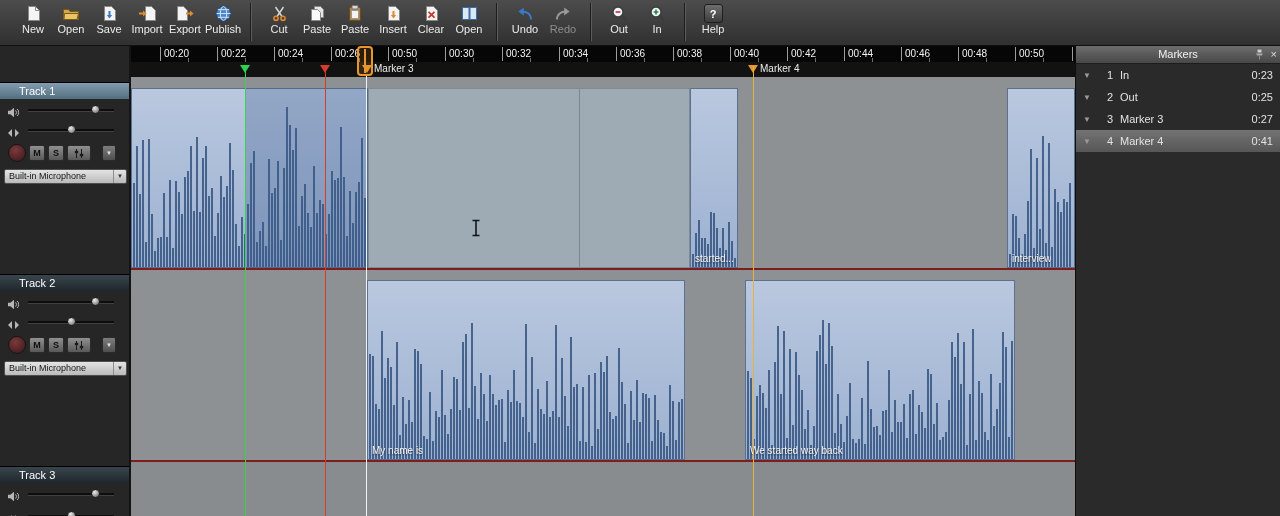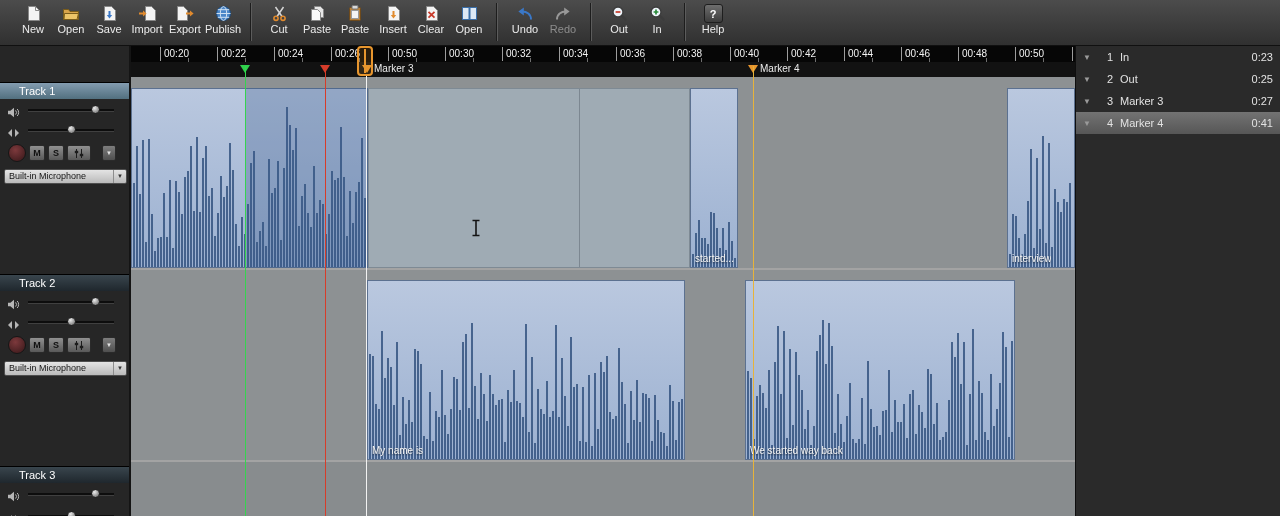--- a/index.html
+++ b/index.html
@@ -45,21 +45,21 @@
   .dd-mini{width:14px;height:16px;margin-left:8px;border-radius:2px;
     background:linear-gradient(#7d7d7d,#4f4f4f);border:1px solid #2a2a2a;color:#e2e2e2;
     font-size:6px;display:flex;align-items:center;justify-content:center;box-sizing:border-box;}
   .input-dd{position:absolute;left:4px;width:123px;height:15px;border-radius:2px;
     background:linear-gradient(#e4e4e4,#bababa);border:1px solid #4e4e4e;box-sizing:border-box;
     font-size:9px;color:#161616;line-height:13px;padding-left:4px;overflow:hidden;white-space:nowrap;}
   .input-dd .dd-arrow{position:absolute;right:0;top:0;width:12px;height:13px;border-left:1px solid #8d8d8d;
     font-size:6px;color:#333;display:flex;align-items:center;justify-content:center;}
 
   
-  .timeline{position:absolute;left:131px;top:46px;width:944px;height:470px;background:#a3a3a3;overflow:hidden;}
+  .timeline{position:absolute;left:131px;top:46px;width:944px;height:470px;background:#7f1d1d;overflow:hidden;}
   .ruler{position:absolute;left:0;top:0;width:944px;height:16px;background:#060606;overflow:hidden;}
   .tick{position:absolute;top:1px;height:14px;border-left:1px solid #9c9c9c;padding-left:3px;
     color:#f2f2f2;font-size:10px;line-height:14px;white-space:nowrap;}
   .tick-minor{position:absolute;bottom:0;width:1px;height:4px;background:#6f6f6f;}
   .mstrip{position:absolute;left:0;top:16px;width:944px;height:15px;background:#121212;z-index:4;}
   .strip-label{position:absolute;top:1px;font-size:10px;color:#ececec;white-space:nowrap;}
   .tri{position:absolute;top:3px;width:0;height:0;border-left:5px solid transparent;border-right:5px solid transparent;border-top:8px solid #2fd14c;}
   .tri.red{border-top-color:#d63c2a;}
   .tri.org{border-top-color:#e8962e;}
   .trackrow{position:absolute;left:0;width:944px;background:#8d9193;}
@@ -779,20 +779,29 @@
     <span class="vline white" style="left:235px"></span>
     <span class="vline yellow" style="left:622px"></span>
     <div class="playhead"></div>
   </div>
 
   <svg class="ibeam" style="left:470px;top:219px" width="12" height="18" viewBox="0 0 12 18">
     <path d="M2.5 1.5h7M2.5 16.5h7M6 1.5v15" stroke="#141414" stroke-width="1.6" fill="none"></path>
   </svg>
 
   <div class="mpanel">
+    <div class="mhead">
+      <span>Markers</span>
+      <span class="pin"><svg width="9" height="12" viewBox="0 0 9 12">
+            <rect x="2" y="1" width="5" height="4" fill="#cfcfcf" stroke="#5e5e5e"></rect>
+            <path d="M1 5.5h7l-1.2 2H2.2z" fill="#a8a8a8"></path>
+            <path d="M4.5 7.5v4" stroke="#8d8d8d"></path>
+          </svg></span>
+      <span class="closex"><span>×</span></span>
+    </div>
     <div class="mrow">
       <span class="disc">▼</span>
       <span class="num">1</span>
       <span class="nm">In</span>
       <span class="tm">0:23</span>
     </div>
     <div class="mrow">
       <span class="disc">▼</span>
       <span class="num">2</span>
       <span class="nm">Out</span>

